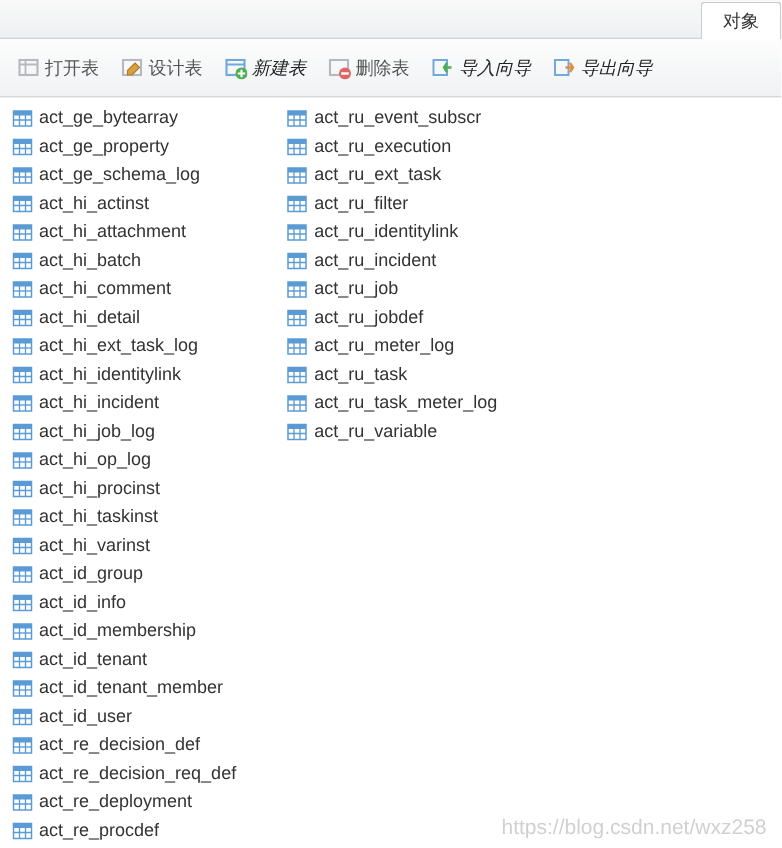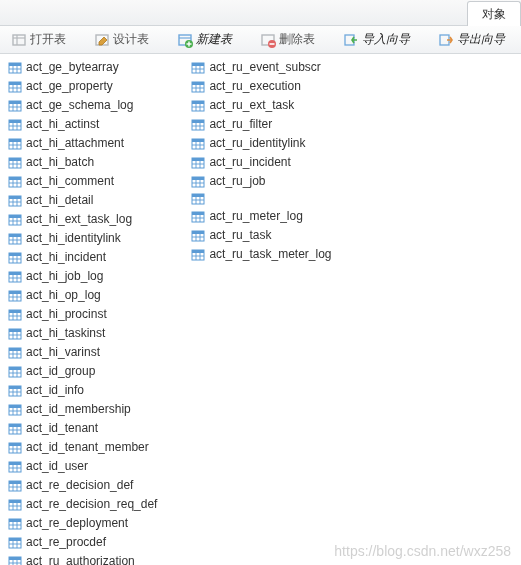--- a/index.html
+++ b/index.html
@@ -29,27 +29,27 @@
       border: 1px solid #c9cdd1;
       border-bottom: none;
       padding: 4px 14px 3px;
       margin-left: 3px;
       border-radius: 3px 3px 0 0;
       color: #333;
       position: relative;
       top: 1px;
     }
     .toolbar {
-      height: 28px;
+      height: 39px;
       background: linear-gradient(#fdfdfd, #f0f2f4);
       border-bottom: 1px solid #d5d9dc;
       display: flex;
       align-items: center;
       padding: 0 6px;
-      gap: 18px;
+      gap: 4px;
     }
     .tool-btn {
       display: flex;
       align-items: center;
       gap: 3px;
       padding: 2px 5px;
       color: #555;
       cursor: pointer;
       border-radius: 2px;
     }
@@ -516,20 +516,21 @@
         <span>act_ru_job</span>
       </div>
       <div class="table-item">
         <span class="table-icon"><svg width="14" height="14" viewBox="0 0 14 14">
             <rect x="1" y="2" width="12" height="10" fill="#ffffff" stroke="#5b9bd5" stroke-width="1"></rect>
             <rect x="1" y="2" width="12" height="3" fill="#5b9bd5"></rect>
             <line x1="1" y1="8" x2="13" y2="8" stroke="#5b9bd5" stroke-width="0.9"></line>
             <line x1="5" y1="2" x2="5" y2="12" stroke="#5b9bd5" stroke-width="0.9"></line>
             <line x1="9" y1="2" x2="9" y2="12" stroke="#5b9bd5" stroke-width="0.9"></line>
           </svg></span>
+        <span>act_ru_jobdef</span>
       </div>
       <div class="table-item">
         <span class="table-icon"><svg width="14" height="14" viewBox="0 0 14 14">
             <rect x="1" y="2" width="12" height="10" fill="#ffffff" stroke="#5b9bd5" stroke-width="1"></rect>
             <rect x="1" y="2" width="12" height="3" fill="#5b9bd5"></rect>
             <line x1="1" y1="8" x2="13" y2="8" stroke="#5b9bd5" stroke-width="0.9"></line>
             <line x1="5" y1="2" x2="5" y2="12" stroke="#5b9bd5" stroke-width="0.9"></line>
             <line x1="9" y1="2" x2="9" y2="12" stroke="#5b9bd5" stroke-width="0.9"></line>
           </svg></span>
         <span>act_ru_meter_log</span>
@@ -546,17 +547,27 @@
       </div>
       <div class="table-item">
         <span class="table-icon"><svg width="14" height="14" viewBox="0 0 14 14">
             <rect x="1" y="2" width="12" height="10" fill="#ffffff" stroke="#5b9bd5" stroke-width="1"></rect>
             <rect x="1" y="2" width="12" height="3" fill="#5b9bd5"></rect>
             <line x1="1" y1="8" x2="13" y2="8" stroke="#5b9bd5" stroke-width="0.9"></line>
             <line x1="5" y1="2" x2="5" y2="12" stroke="#5b9bd5" stroke-width="0.9"></line>
             <line x1="9" y1="2" x2="9" y2="12" stroke="#5b9bd5" stroke-width="0.9"></line>
           </svg></span>
         <span>act_ru_task_meter_log</span>
+      </div>
+      <div class="table-item">
+        <span class="table-icon"><svg width="14" height="14" viewBox="0 0 14 14">
+            <rect x="1" y="2" width="12" height="10" fill="#ffffff" stroke="#5b9bd5" stroke-width="1"></rect>
+            <rect x="1" y="2" width="12" height="3" fill="#5b9bd5"></rect>
+            <line x1="1" y1="8" x2="13" y2="8" stroke="#5b9bd5" stroke-width="0.9"></line>
+            <line x1="5" y1="2" x2="5" y2="12" stroke="#5b9bd5" stroke-width="0.9"></line>
+            <line x1="9" y1="2" x2="9" y2="12" stroke="#5b9bd5" stroke-width="0.9"></line>
+          </svg></span>
+        <span>act_ru_variable</span>
       </div>
     </div>
 </div>
 
 <div class="watermark">https://blog.csdn.net/wxz258</div>
 
 </body></html>

